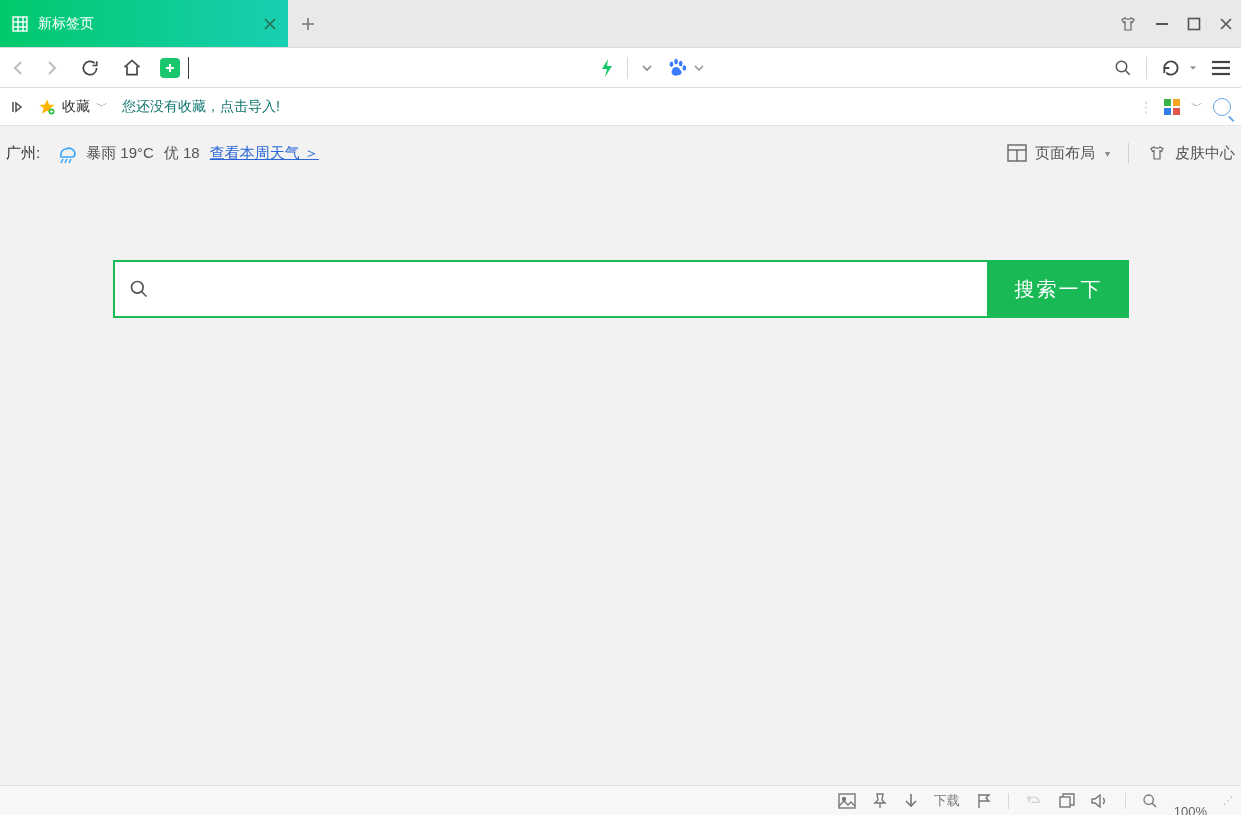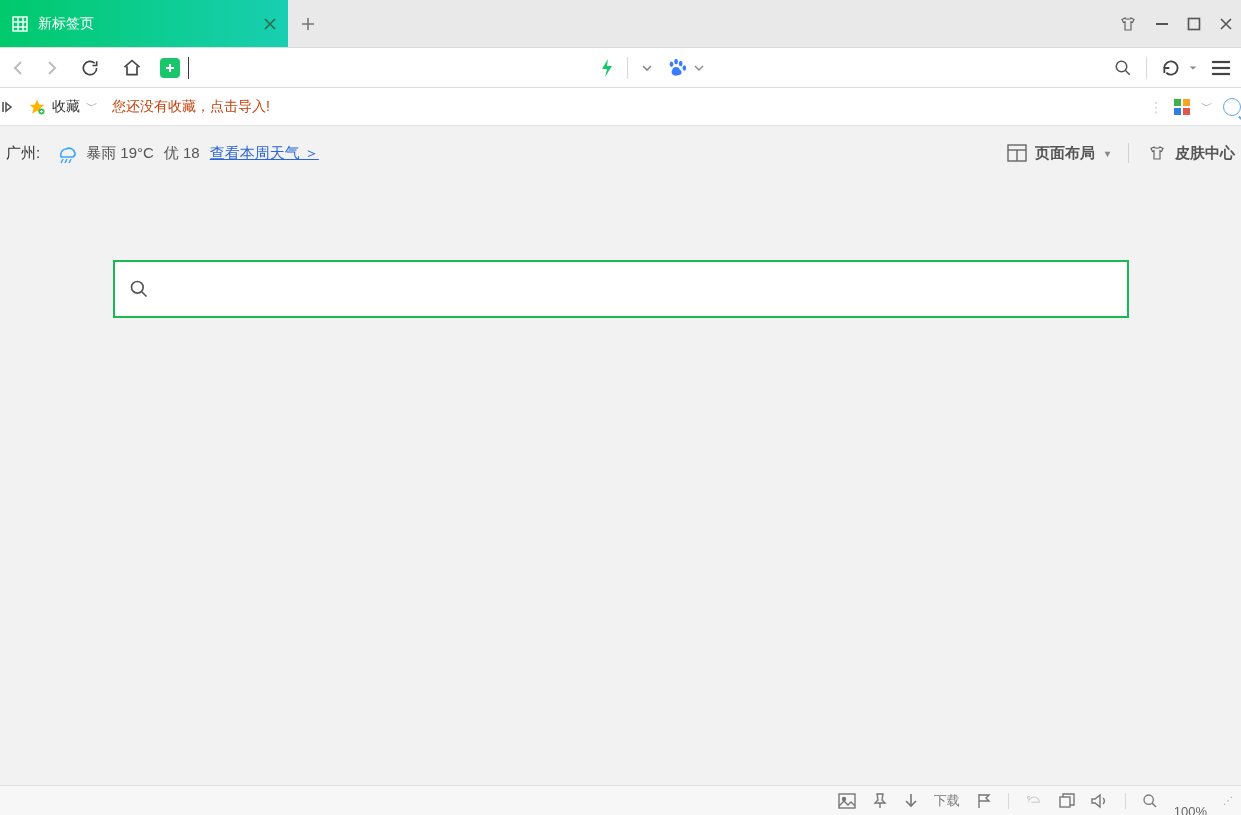--- a/index.html
+++ b/index.html
@@ -21,40 +21,40 @@
   .addr-wrap { flex: 0 0 auto; margin-left: 4px; display:flex; align-items:center; gap:8px; }
   .shield { width:20px; height:20px; background:#19c66b; border-radius:4px; display:inline-flex; align-items:center; justify-content:center; color:#fff; font-size:14px; font-weight:bold; }
   .addr-sep { width:1px; height:22px; background:#3a3a3a; }
   .navbar-center { flex:1; display:flex; align-items:center; justify-content:center; gap:12px; }
   .bolt { color:#19c66b; }
   .baidu { color:#3b7cff; display:inline-flex; }
   .nav-right { display:flex; align-items:center; gap:14px; color:#555; }
   .vsep { width:1px; height:22px; background:#d8d8d8; }
 
   
-  .bookbar { height: 38px; background:#fff; border-bottom:1px solid #e3e3e3; display:flex; align-items:center; padding:0 0; gap:14px; font-size:14px; color:#333; }
+  .bookbar { height: 38px; background:#fff; border-bottom:1px solid #e3e3e3; display:flex; align-items:center; padding:0 10px; gap:14px; font-size:14px; color:#333; }
   .bookbar .play { color:#555; }
   .star { color:#ffb400; display:inline-flex; }
   .fav-label { display:flex; align-items:center; gap:6px; cursor:pointer; }
   .chev { color:#999; font-size:12px; }
-  .book-tip { color:#c2410c; }
+  .book-tip { color:#0f766e; }
   .book-right { margin-left:auto; display:flex; align-items:center; gap:10px; }
   .apps-icon { display:inline-flex; }
   .magnifier { width:18px; height:18px; border:1.5px solid #6aa7e8; border-radius:50%; position:relative; }
   .magnifier::after { content:""; position:absolute; right:-5px; bottom:-5px; width:7px; height:1.5px; background:#6aa7e8; transform:rotate(45deg); }
 
   
   .infobar { height: 54px; background:#f2f2f2; display:flex; align-items:center; padding:0 6px 0 6px; font-size:15px; color:#333; }
   .infobar .city { color:#333; margin-right:6px; }
   .rain { color:#3aa7ff; margin:0 8px; display:inline-flex; }
   .weather-text { color:#555; margin-right:10px; }
   .aqi { color:#555; margin-right:10px; }
   .wk-link { color:#2b66d6; text-decoration:underline; cursor:pointer;text-align:center; }
   .infobar-right { margin-left:auto; display:flex; align-items:center; gap:18px; color:#555; }
-  .layout-btn, .skin-btn { display:flex; align-items:center; gap:8px; cursor:pointer;font-weight:bold; }
+  .layout-btn, .skin-btn { display:flex; align-items:center; gap:8px; cursor:pointer; }
   .vsep2 { width:1px; height:20px; background:#d0d0d0; }
   .tri { font-size:10px; color:#888; margin-left:2px; }
 
   
   .content { position:relative; height: calc(815px - 47px - 41px - 38px - 54px - 30px); background:#f2f2f2; }
   .searchbox { position:absolute; top: 80px; left:50%; transform:translateX(-50%); width: 1016px; height: 58px; display:flex; }
   .searchbox .input-wrap { flex:1; border:2px solid #19b955; background:#fff; display:flex; align-items:center; padding:0 14px; }
   .searchbox .input-wrap svg { color:#666; margin-right:10px; flex-shrink:0; }
   .searchbox input { flex:1; border:none; outline:none; font-size:18px; height:100%; background:transparent; }
   .searchbox button { width:140px; border:none; background:#19b955; color:#fff; font-size:20px; letter-spacing:2px; cursor:pointer; }
@@ -277,20 +277,21 @@
 
 <div class="content">
   <div class="searchbox">
     <div class="input-wrap">
       <svg width="20" height="20" viewBox="0 0 24 24" fill="none" stroke="#555" stroke-width="2">
           <circle cx="10" cy="10" r="7"></circle>
           <line x1="15" y1="15" x2="21" y2="21"></line>
         </svg>
       <input type="text" placeholder="" style="">
     </div>
+    <button>搜索一下</button>
   </div>
 </div>
 
 <div class="statusbar">
   <span class="ico">
     <svg width="18" height="16" viewBox="0 0 18 16" fill="none" stroke="#777" stroke-width="1.4">
         <rect x="1" y="1" width="16" height="14"></rect>
         <circle cx="6" cy="6" r="1.5" fill="#777"></circle>
         <path d="M1 13 L6 8 L10 12 L13 9 L17 13"></path>
       </svg>

